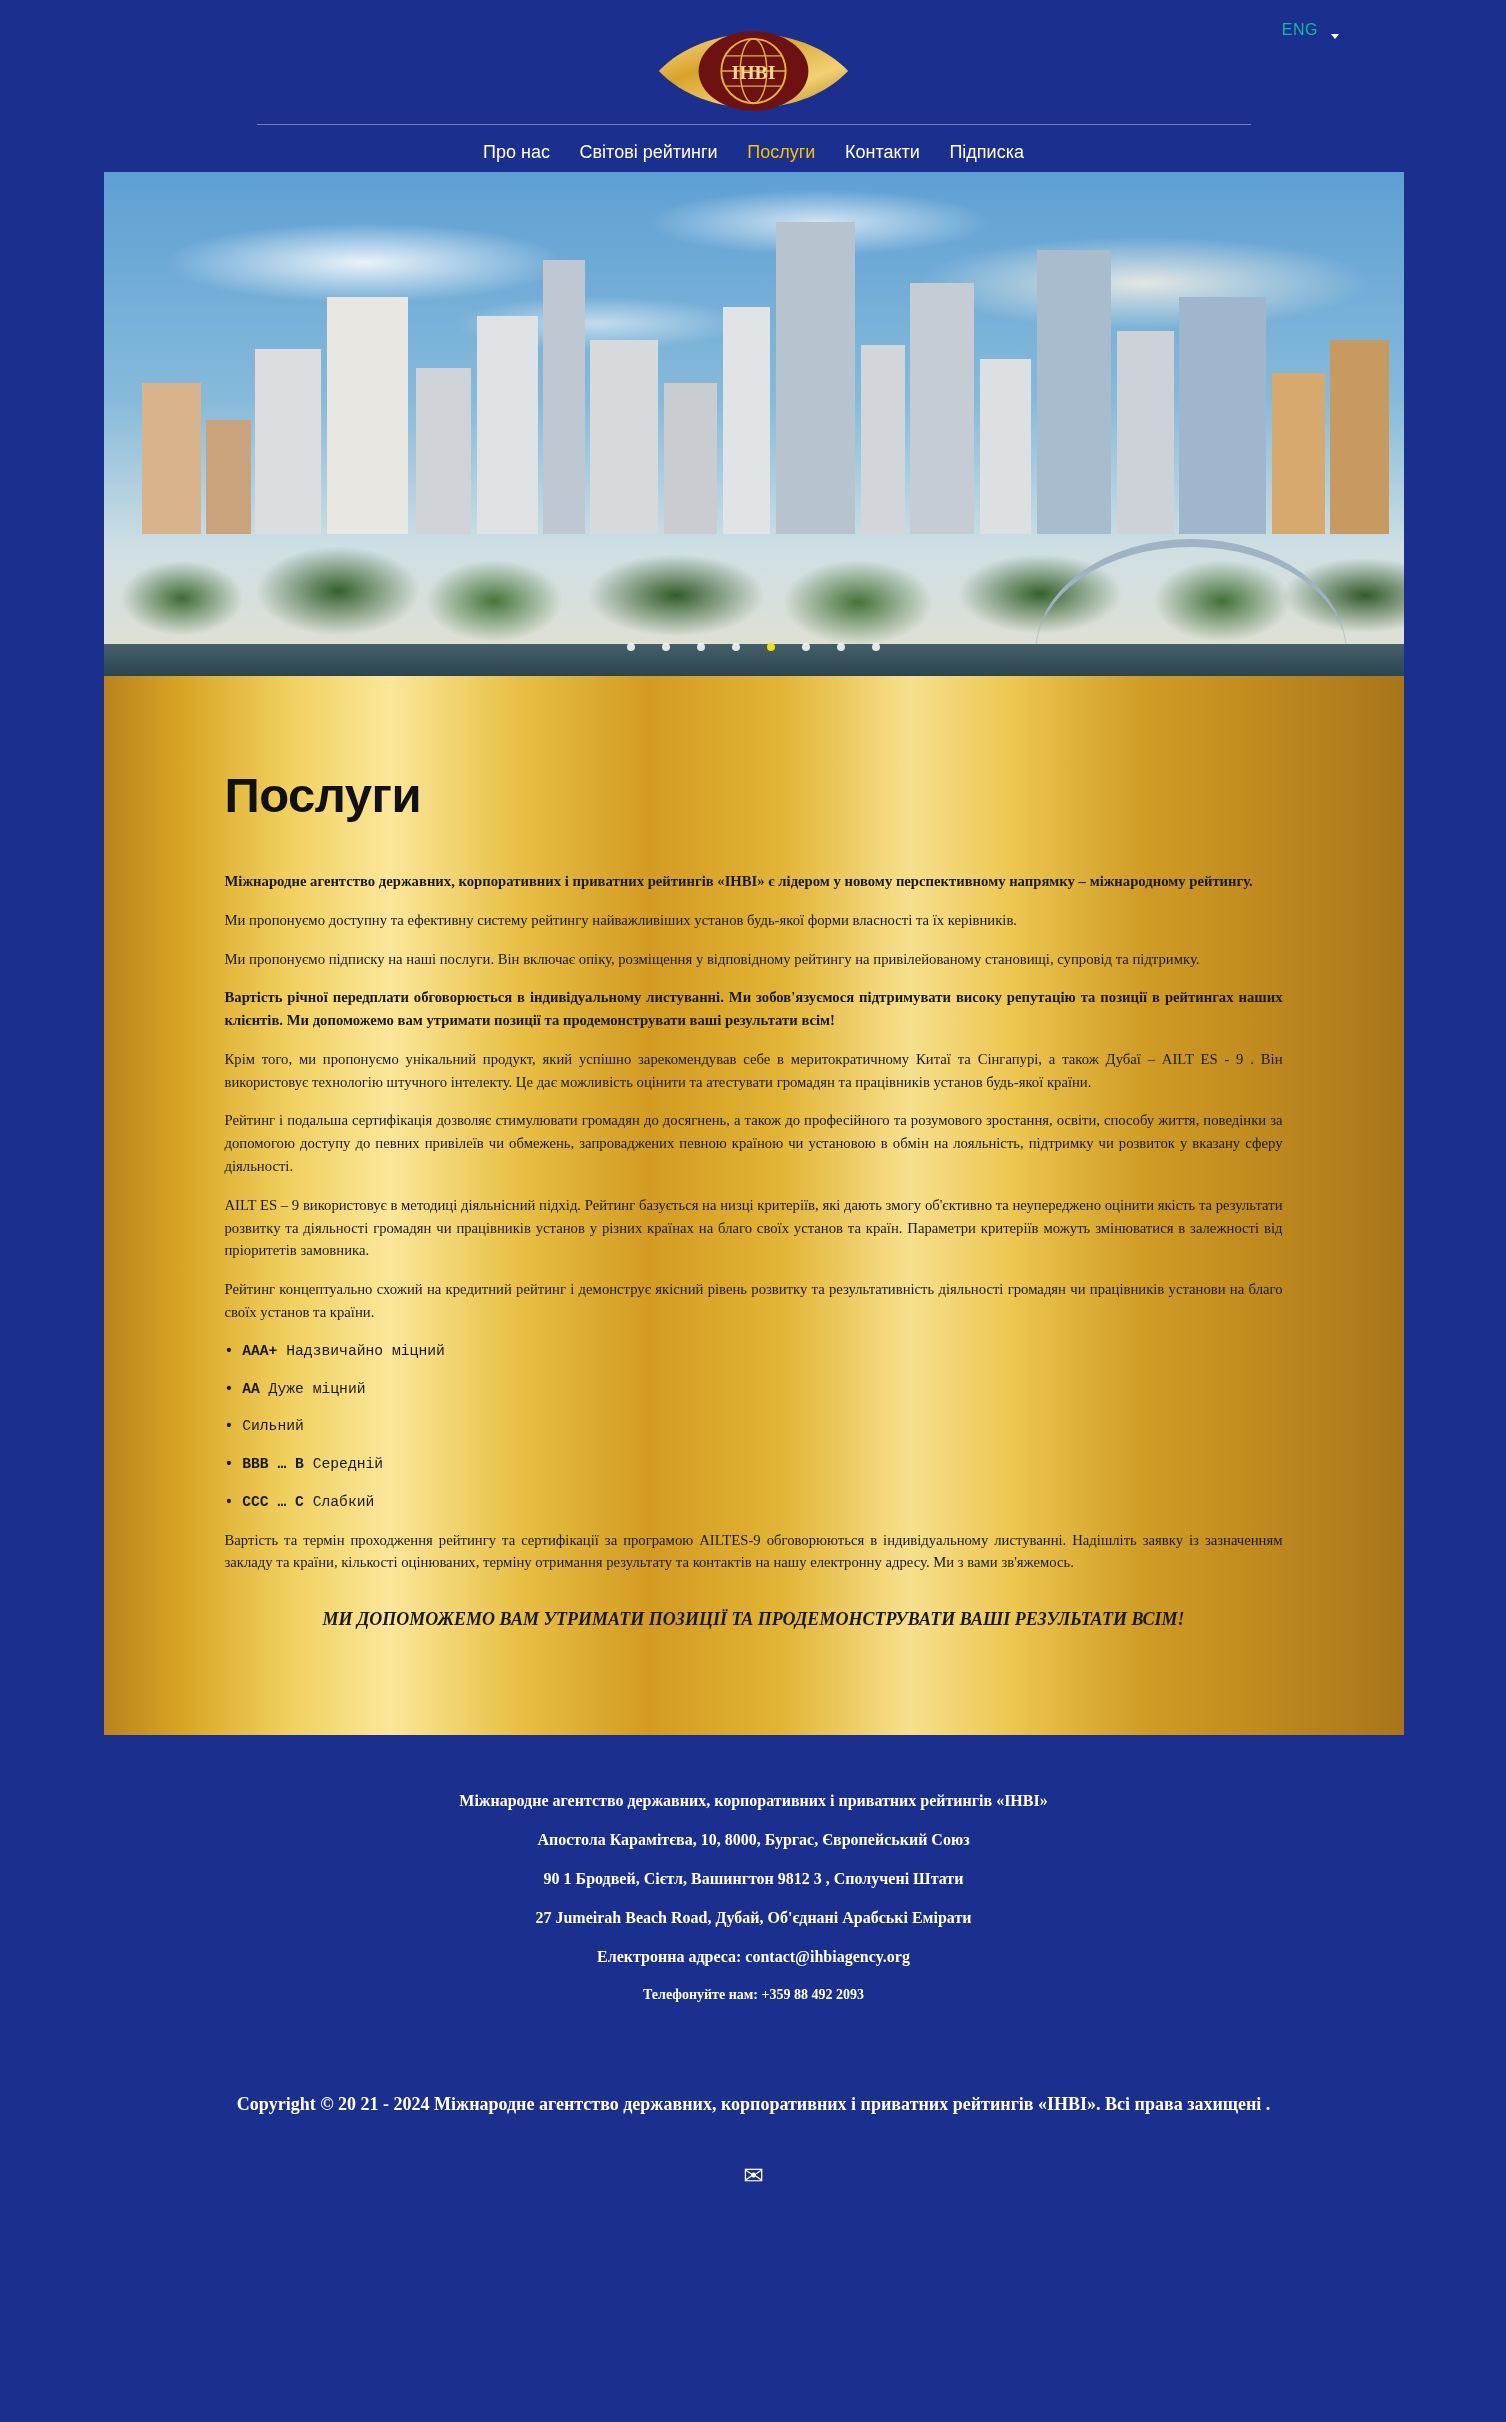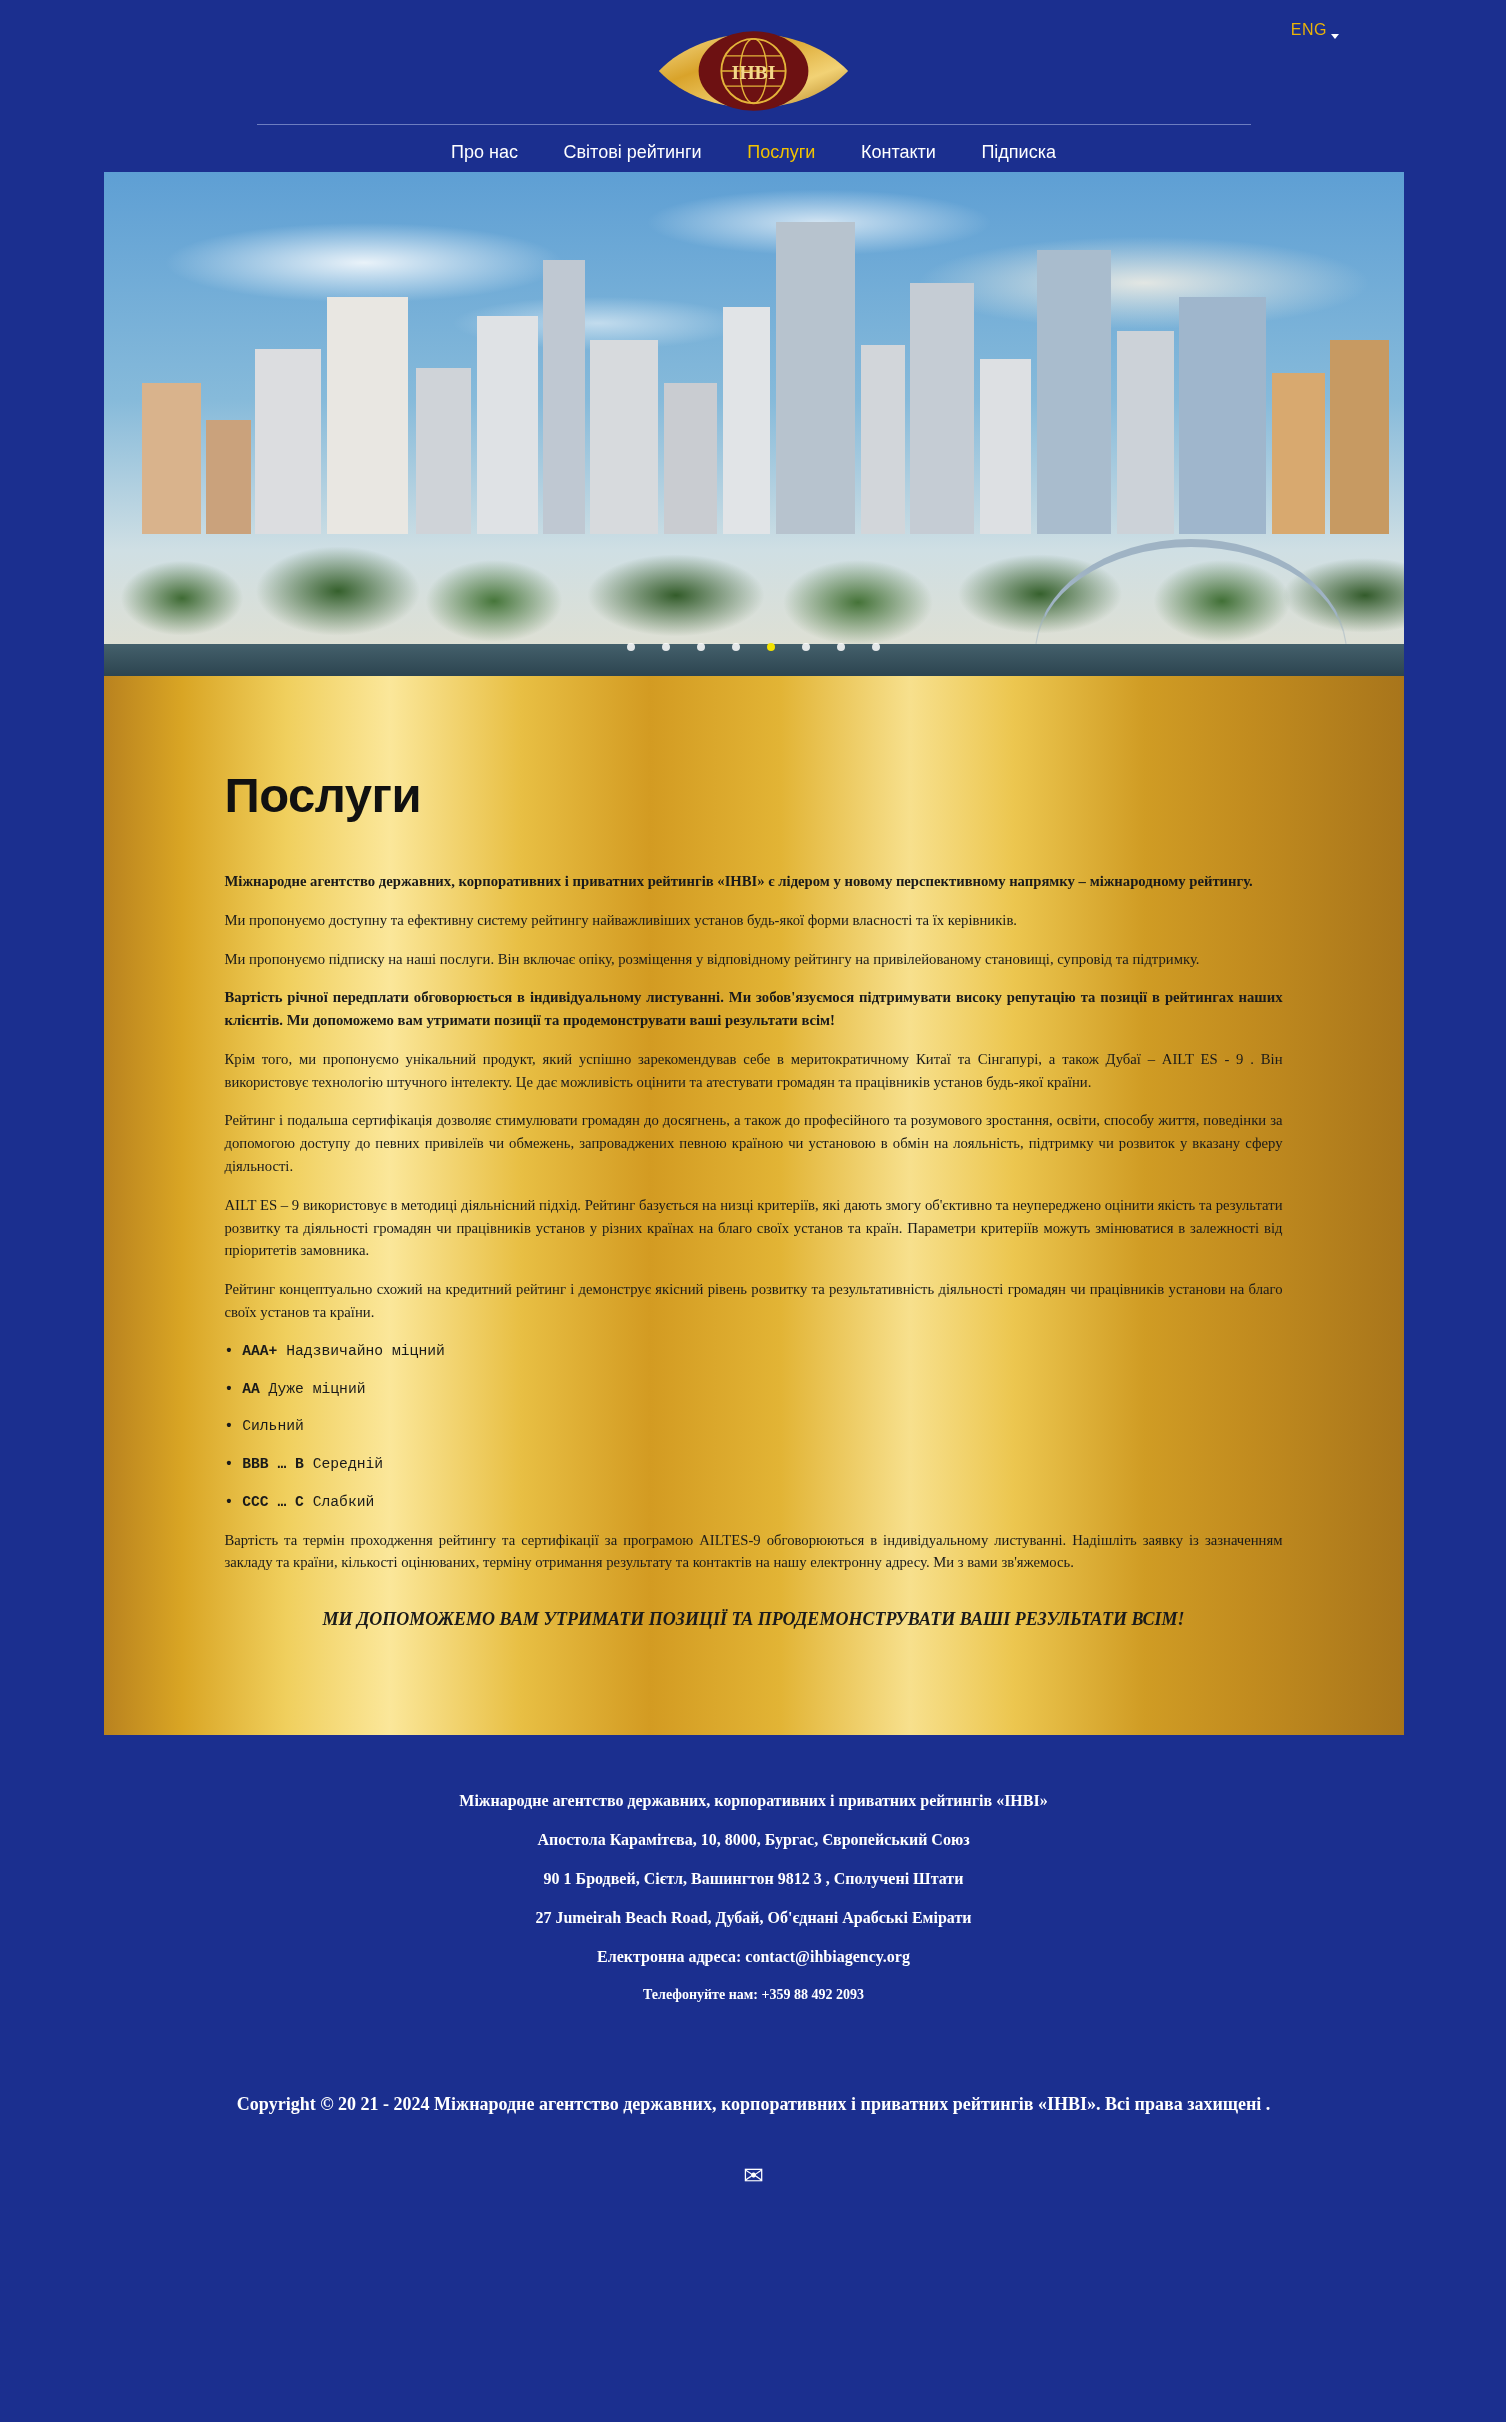--- a/index.html
+++ b/index.html
@@ -20,27 +20,27 @@
   .header {
     background: #1b2f8f;
     padding: 0;
     position: relative;
     height: 172px;
   }
   .lang-switch {
     position: absolute;
     top: 21px;
     right: 168px;
-    color: #eab308;
+    color: #14b8a6;
     font-family: "Liberation Sans", sans-serif;
     font-size: 16px;
     letter-spacing: 0.5px;
     display: flex;
     align-items: flex-end;
-    gap: 4px;
+    gap: 13px;
     cursor: pointer;
   }
   .lang-switch .caret {
     width: 0; height: 0;
     border-left: 4.7px solid transparent;
     border-right: 4.7px solid transparent;
     border-top: 5.7px solid #ffffff;
     display: inline-block;
     margin-top: 2.8px;
   }
@@ -59,21 +59,21 @@
 
   .nav-rule {
     width: 994px;
     height: 0.9px;
     background: #6d7dc0;
     margin: 0 auto;
   }
   .nav {
     display: flex;
     justify-content: center;
-    gap: 38px;
+    gap: 22px;
     padding-top: 15px;
   }
   .nav a {
     color: #ffffff;
     font-family: "Liberation Sans", sans-serif;
     font-size: 18px;
     text-decoration: none;
     padding: 1.9px 3.8px;
   }
   .nav a.active {

